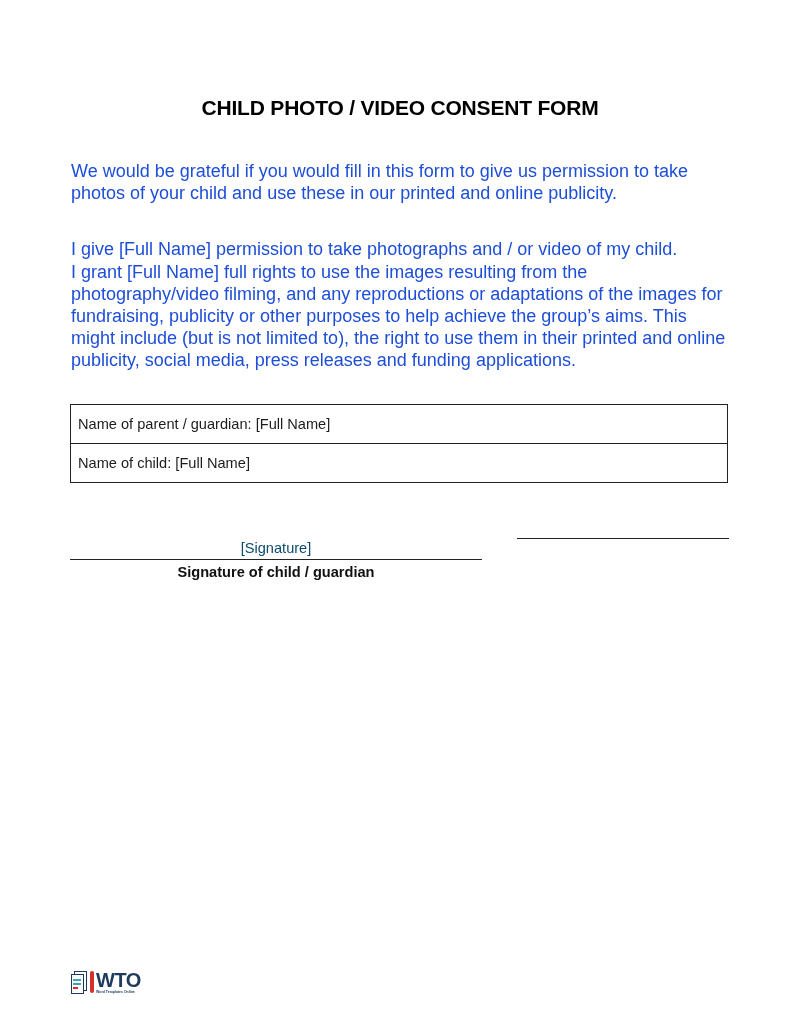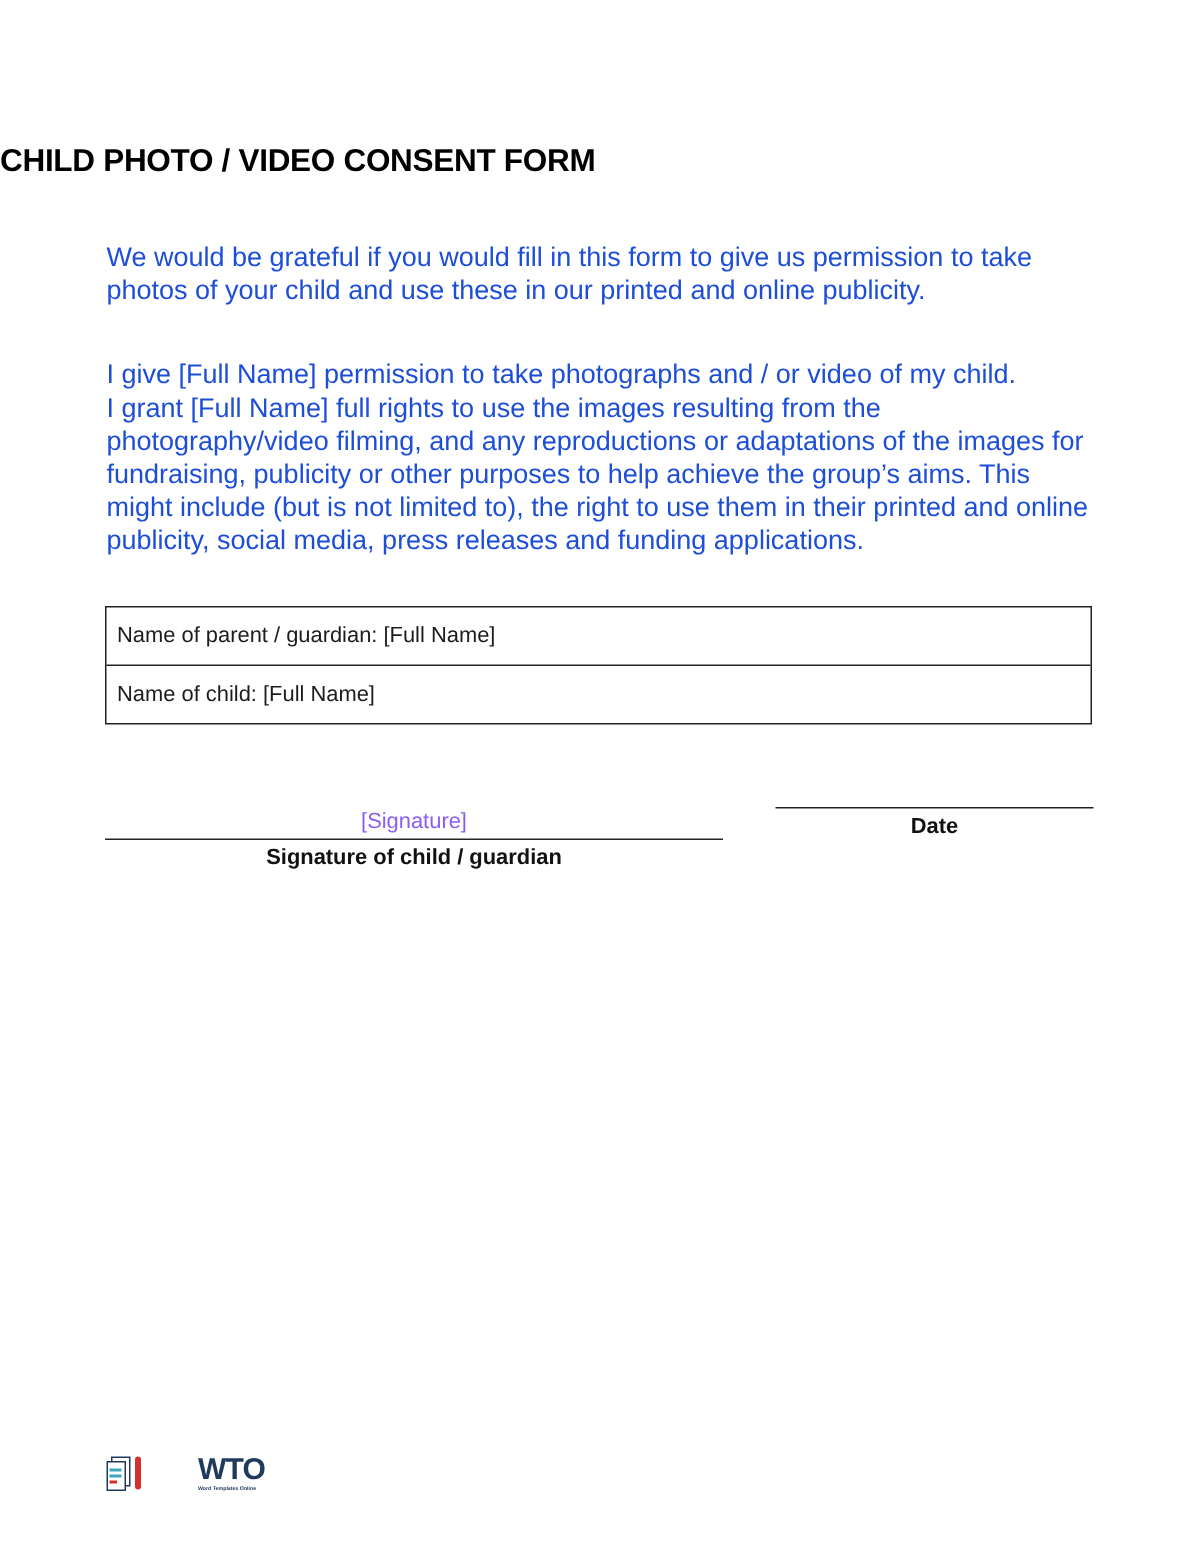--- a/index.html
+++ b/index.html
@@ -1,46 +1,46 @@
 <!DOCTYPE html>
 <html><head>
 <meta charset="utf-8">
 <style>
   html, body { margin: 0; padding: 0; background: #ffffff; }
   body { width: 800px; height: 1036px; position: relative; overflow: hidden;
          font-family: "DejaVu Sans", "Liberation Sans", sans-serif; color: #1a1a1a; }
-  .title { position: absolute; left: 0; width: 800px; top: 96px; text-align: left;
+  .title { position: absolute; left: 0; width: 800px; top: 96px; text-align: center;
            font-family: "Liberation Sans", sans-serif; font-weight: bold; font-size: 21px;
            color: #000; letter-spacing: -0.2px; }
   .para { position: absolute; left: 71px; width: 664px; font-size: 18px; line-height: 22px;
           font-family: "Liberation Sans", sans-serif; color: #1d4ed8; }
   .p1 { top: 160px; }
   .p2 { top: 238px; }
   .p3 { top: 261px; }
   .names-table { position: absolute; left: 70px; top: 404px; width: 658px;
                  border: 1px solid #222; box-sizing: border-box; }
   .names-row { height: 38px; display: flex; align-items: center; padding-left: 7px;
                font-family: "Liberation Sans", sans-serif; font-size: 14.6px; color: #1c1c1c; }
   .names-row + .names-row { border-top: 1px solid #222; }
   .sig-block { position: absolute; top: 538px; }
   .sig-left { left: 70px; width: 412px; }
   .sig-right { left: 517px; width: 212px; }
   .sig-value { text-align: center; font-family: "Liberation Sans", sans-serif; font-size: 14.6px;
-               color: #8b5cf6; height: 21px; line-height: 21px; }
+               color: #0c4a6e; height: 21px; line-height: 21px; }
   .sig-line { border-top: 1px solid #222; }
   .sig-label { text-align: center; font-family: "Liberation Sans", sans-serif; font-weight: bold;
                font-size: 14.6px; color: #111; margin-top: 4px; }
   .logo { position: absolute; left: 71px; top: 970px; display: flex; align-items: center; }
   .logo-doc { width: 16px; height: 22px; position: relative; }
   .logo-doc .sheet { position: absolute; border: 1.5px solid #1f3a5c; background: #fff; }
   .logo-doc .s1 { left: 3px; top: 0; width: 11px; height: 18px; }
   .logo-doc .s2 { left: 0; top: 3px; width: 11px; height: 18px; }
   .logo-doc .ln { position: absolute; left: 2px; height: 2px; width: 8px; background: #3aa6b9; }
   .logo-pen { width: 4px; height: 22px; background: #d6302a; border-radius: 2px; margin: 0 2px 0 3px; }
-  .logo-text { display: flex; flex-direction: column; line-height: 1; margin-left: 36px; }
+  .logo-text { display: flex; flex-direction: column; line-height: 1; }
   .logo-wto { font-family: "Liberation Sans", sans-serif; font-weight: bold; font-size: 20px;
               color: #1f3a5c; letter-spacing: -0.5px; }
   .logo-sub { font-family: "Liberation Sans", sans-serif; font-size: 3.5px; color: #1f3a5c;
               font-weight: bold; margin-top: 1px; }
 </style>
 </head>
 <body>
 
 <div class="title">CHILD PHOTO / VIDEO CONSENT FORM</div>
 
@@ -54,21 +54,20 @@
 </div>
 
 <div class="sig-block sig-left">
   <div class="sig-value">[Signature]</div>
   <div class="sig-line"></div>
   <div class="sig-label">Signature of child / guardian</div>
 </div>
 
 <div class="sig-block sig-right">
   <div class="sig-line"></div>
-  <div class="sig-label">Date</div>
 </div>
 
 <div class="logo">
   <div class="logo-doc">
     <div class="sheet s1"></div>
     <div class="sheet s2"></div>
     <div class="ln" style="top:8px"></div>
     <div class="ln" style="top:12px"></div>
     <div class="ln" style="top:16px; width:5px; background:#d6302a"></div>
   </div>

